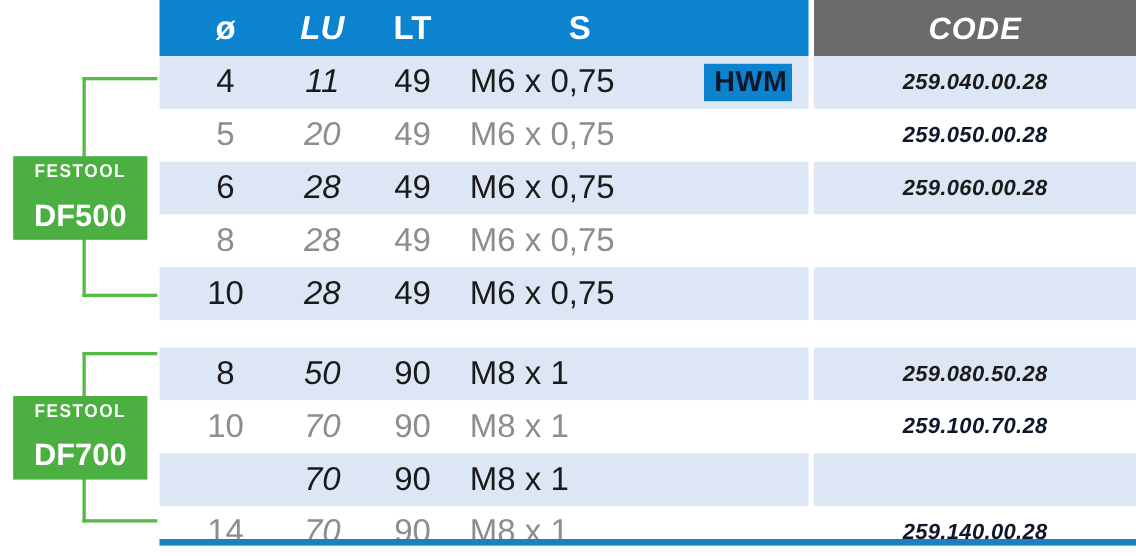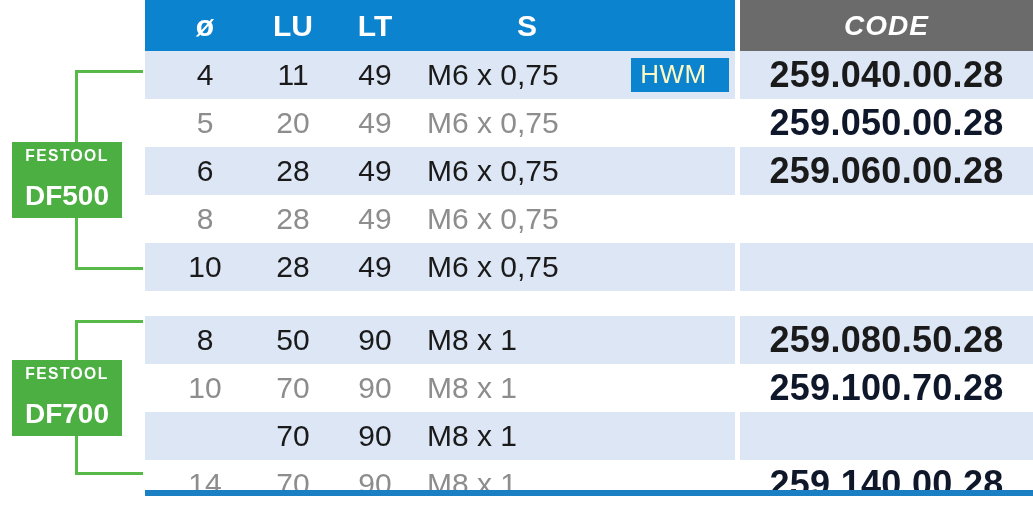--- a/index.html
+++ b/index.html
@@ -31,21 +31,21 @@
     left: 75px;
     width: 68px;
     box-sizing: border-box;
     border-left: 3px solid #57b947;
     border-top: 3px solid #57b947;
     border-bottom: 3px solid #57b947;
   }
   .badge {
     position: absolute;
     left: 12px;
-    width: 110px;
+    width: 122px;
     background: #4caf42;
     color: #ffffff;
     text-align: center;
     box-sizing: border-box;
     padding: 5px 2px 8px 2px;
     line-height: 1;
   }
   .badge .brand {
     display: block;
     font-size: 17px;
@@ -105,21 +105,21 @@
     position: absolute;
     top: 0;
     height: 100%;
     display: flex;
     align-items: center;
     box-sizing: border-box;
   }
 
   
   .c-dia  { left: 20px;  width: 80px;  justify-content: center; }
-  .c-lu   { left: 108px; width: 80px;  justify-content: center; }
+  .c-lu   { left: 108px; width: 80px;  justify-content: center; font-style: italic; }
   .c-lt   { left: 192px; width: 76px;  justify-content: center; text-align: center; }
   .c-s    { left: 282px; width: 190px; justify-content: flex-start; }
   .c-hwm  { left: 485px; width: 100px; justify-content: center; }
   .c-code { left: 595px; width: 293px; justify-content: center; }
 
   
   .row.header .cell {
     color: #ffffff;
     font-weight: bold;
     font-size: 30px;
@@ -131,33 +131,34 @@
     letter-spacing: 1px;
   }
 
   
   .row.body .cell {
     font-size: 30px;
     font-weight: normal;
   }
   .row.body .c-code {
     font-weight: bold;
-    font-size: 36px;
+    font-size: 20px;
     letter-spacing: 0.3px;
+    font-style: italic;
   }
   .row.body.dark .cell  { color: #1a1a1a; }
   .row.body.light .cell { color: #8d8d8d; }
   .row.body.light .c-code { color: #0f172a; }
 
   .hwm-badge {
     background: #0b83ce;
-    color: #fef9c3;
-    font-weight: normal;
+    color: #0f172a;
+    font-weight: bold;
     font-size: 26px;
-    padding: 3px 22px 4px 9px;
+    padding: 3px 4px 4px 9px;
     line-height: 1.05;
     letter-spacing: 0.5px;
   }
 
   .bottom-rule {
     position: absolute;
     left: 145px;
     width: 888px;
     height: 6px;
     background: #1b7fc4;

